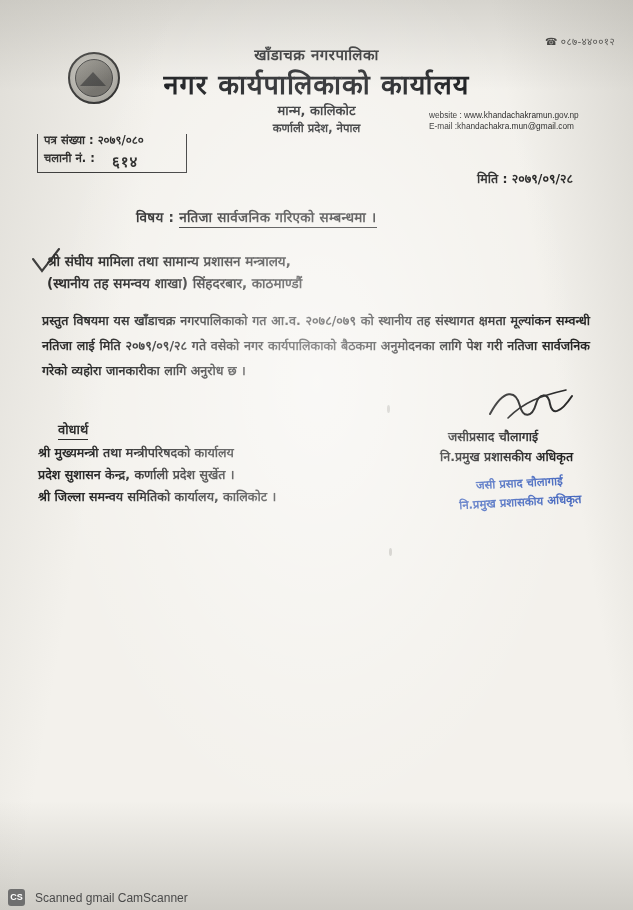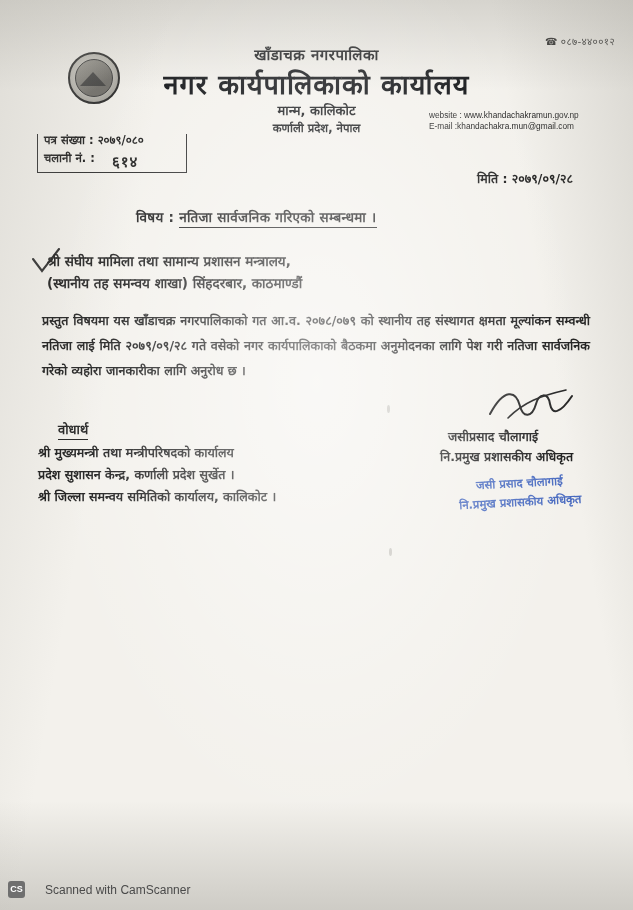--- a/index.html
+++ b/index.html
@@ -279,24 +279,24 @@
     text-align: center;
     transform: rotate(-3deg);
     opacity: .85;
   }
   .stamp .l2 { display:block; }
 
   
   .cam {
     position: absolute;
     left: 8px;
-    bottom: 12px;
+    bottom: 4px;
     display: flex;
     align-items: center;
-    gap: 20px;
+    gap: 10px;
   }
   .cam .badge {
     width: 17px;
     height: 17px;
     border-radius: 3px;
     background: #6f6f6f;
     color: #fff;
     font-size: 9px;
     font-weight: 700;
     line-height: 17px;
@@ -388,15 +388,15 @@
     </div>
 
     <div class="speck" style="left:387px; top:405px; width:3px; height:8px;"></div>
     <div class="speck" style="left:389px; top:548px; width:3px; height:8px;"></div>
   </div>
 
   <div class="scan-tint"></div>
 
   <div class="cam">
     <div class="badge">CS</div>
-    <div class="txt">Scanned with CamScanner</div>
+    <div class="txt">Scanned gmail CamScanner</div>
   </div>
 </div>
 
 </body></html>

